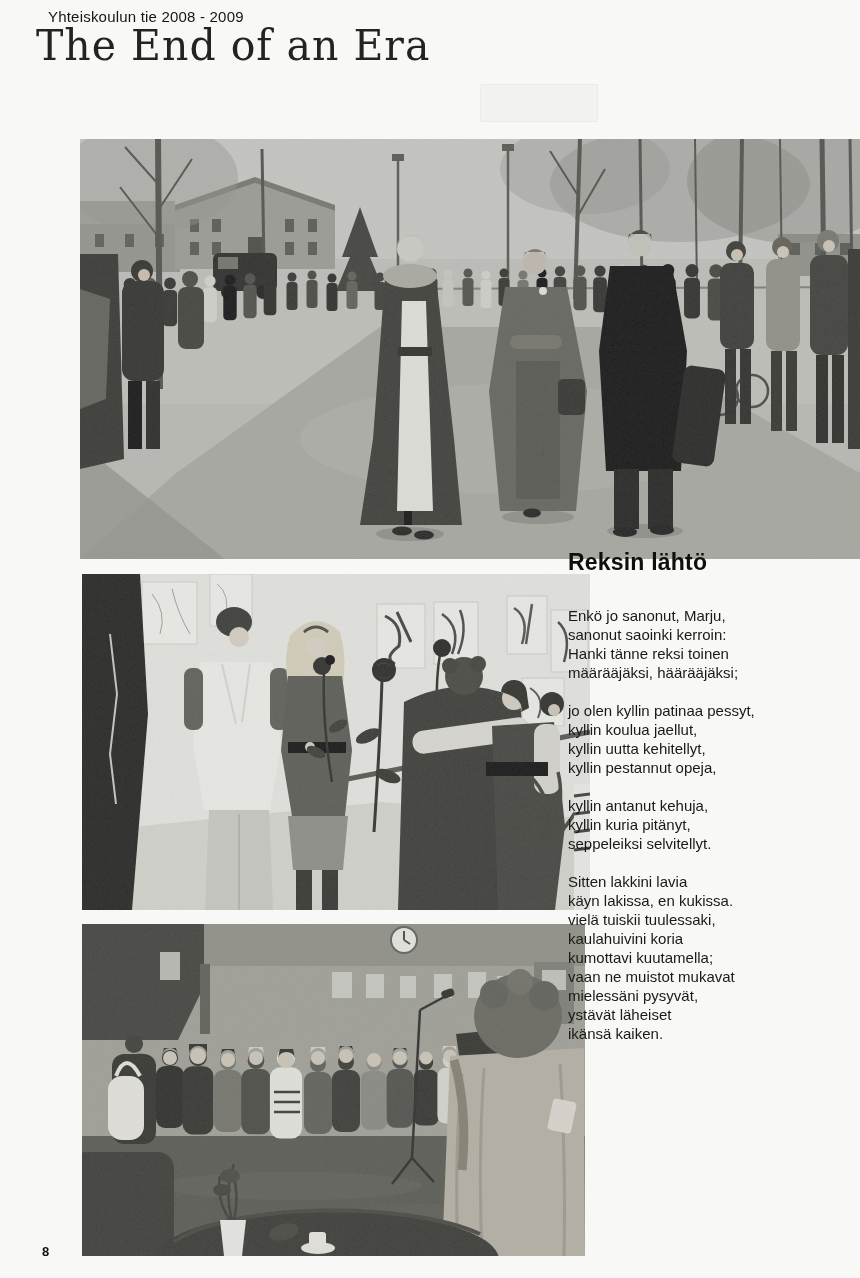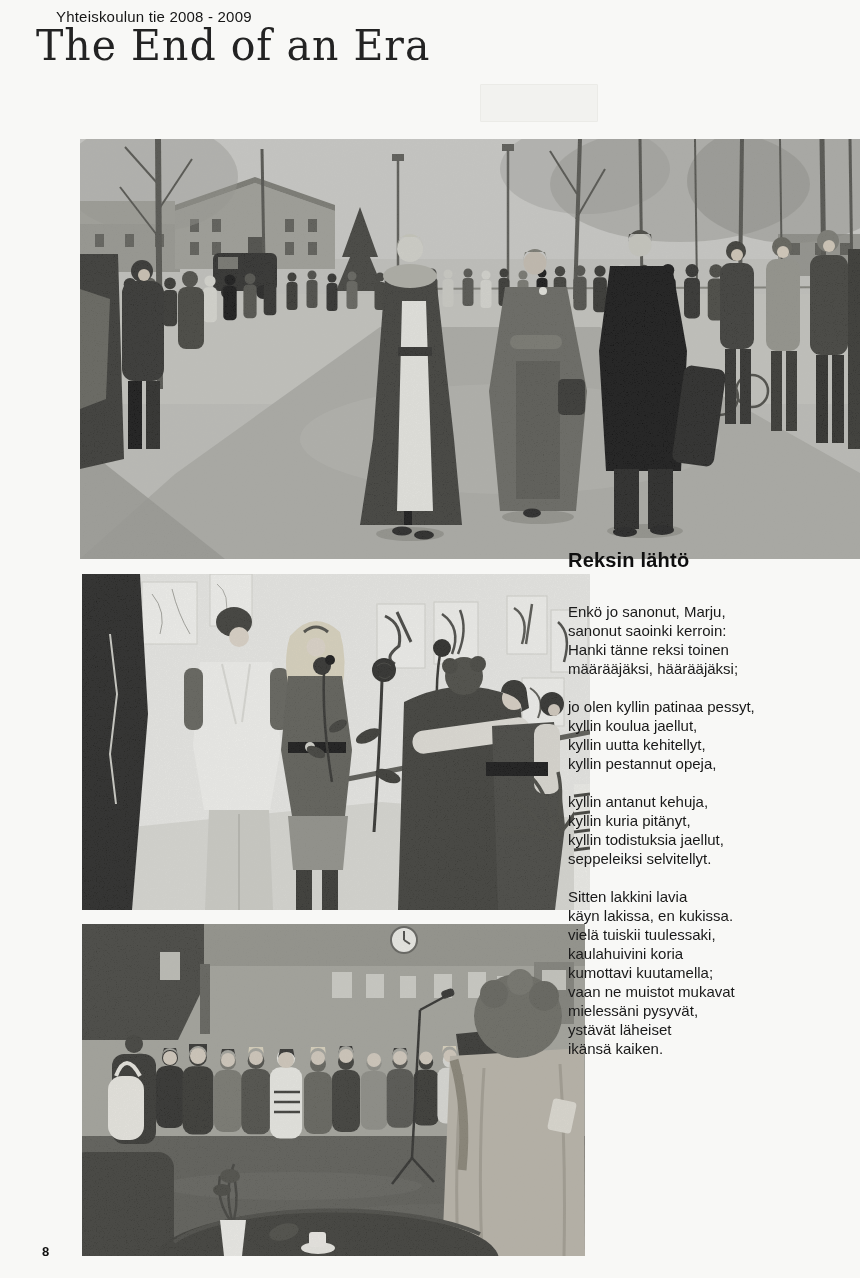--- a/index.html
+++ b/index.html
@@ -1,31 +1,31 @@
 <!DOCTYPE html>
 <html><head>
 <meta charset="utf-8">
 <style>
   html,body{margin:0;padding:0;background:#f8f8f6;}
   .page{position:relative;width:860px;height:1278px;background:#f8f8f6;overflow:hidden;
         font-family:"Liberation Sans",sans-serif;color:#161616;}
-  .hdr-small{position:absolute;left:56px;top:8px;font-size:15px;font-weight:500;
+  .hdr-small{position:absolute;left:48px;top:8px;font-size:15px;font-weight:500;
              letter-spacing:.2px;color:#151515;}
   .hdr-title{position:absolute;left:36px;top:20px;font-family:"DejaVu Serif",serif;
              font-weight:400;font-size:41px;letter-spacing:1px;color:#232323;
              transform:scaleY(1.04);transform-origin:left top;}
   .bleed-box{position:absolute;left:480px;top:84px;width:116px;height:36px;
              background:#f2f2ef;border:1px solid #ebebe7;border-radius:1px;}
   .photo{position:absolute;overflow:hidden;background:#b9b9b3;}
   .photo svg{display:block;width:100%;height:100%;}
   #photo1{left:40px;top:123px;width:782px;height:420px;}
   #photo2{left:42px;top:558px;width:508px;height:336px;}
   #photo3{left:42px;top:908px;width:503px;height:332px;}
   .poem{position:absolute;left:568px;top:549px;width:284px;}
-  .poem h2{margin:0 0 30px 0;font-size:20px;font-weight:700;color:#0f0f0f;letter-spacing:.2px;}
+  .poem h2{margin:0 0 30px 0;font-size:23px;font-weight:700;color:#0f0f0f;letter-spacing:.2px;}
   .stanza{margin:0 0 19px 0;}
   .pline{font-size:15px;line-height:19px;color:#191919;white-space:nowrap;}
   .pageno{position:absolute;left:42px;top:1244px;font-size:13px;font-weight:700;color:#111;}
 </style>
 </head>
 <body>
 
 <div class="page">
 
   <div class="hdr-small">Yhteiskoulun tie 2008 - 2009</div>
@@ -465,21 +465,20 @@
     </div>
     <div class="stanza">
       <div class="pline">jo olen kyllin patinaa pessyt,</div>
       <div class="pline">kyllin koulua jaellut,</div>
       <div class="pline">kyllin uutta kehitellyt,</div>
       <div class="pline">kyllin pestannut opeja,</div>
     </div>
     <div class="stanza">
       <div class="pline">kyllin antanut kehuja,</div>
       <div class="pline">kyllin kuria pitänyt,</div>
-      <div class="pline">kyllin todistuksia jaellut,</div>
       <div class="pline">seppeleiksi selvitellyt.</div>
     </div>
     <div class="stanza">
       <div class="pline">Sitten lakkini lavia</div>
       <div class="pline">käyn lakissa, en kukissa.</div>
       <div class="pline">vielä tuiskii tuulessaki,</div>
       <div class="pline">kaulahuivini koria</div>
       <div class="pline">kumottavi kuutamella;</div>
       <div class="pline">vaan ne muistot mukavat</div>
       <div class="pline">mielessäni pysyvät,</div>

